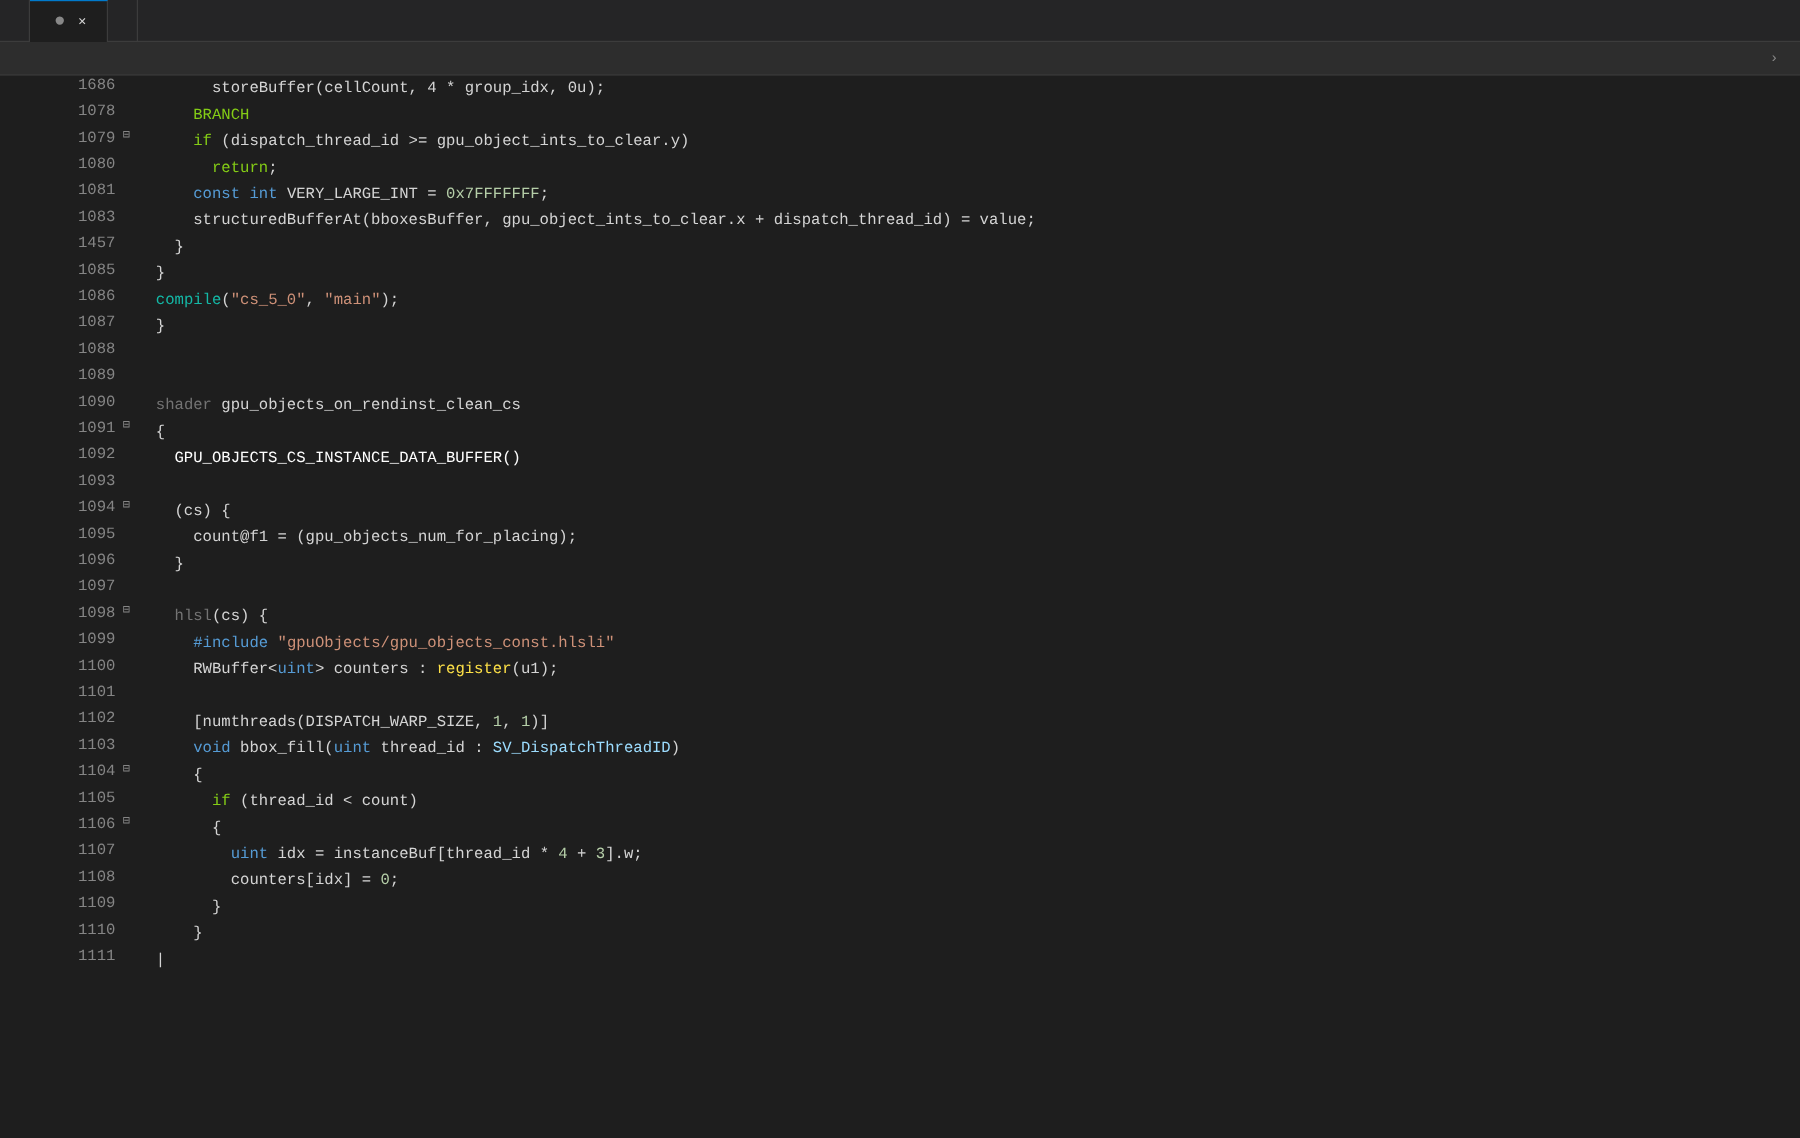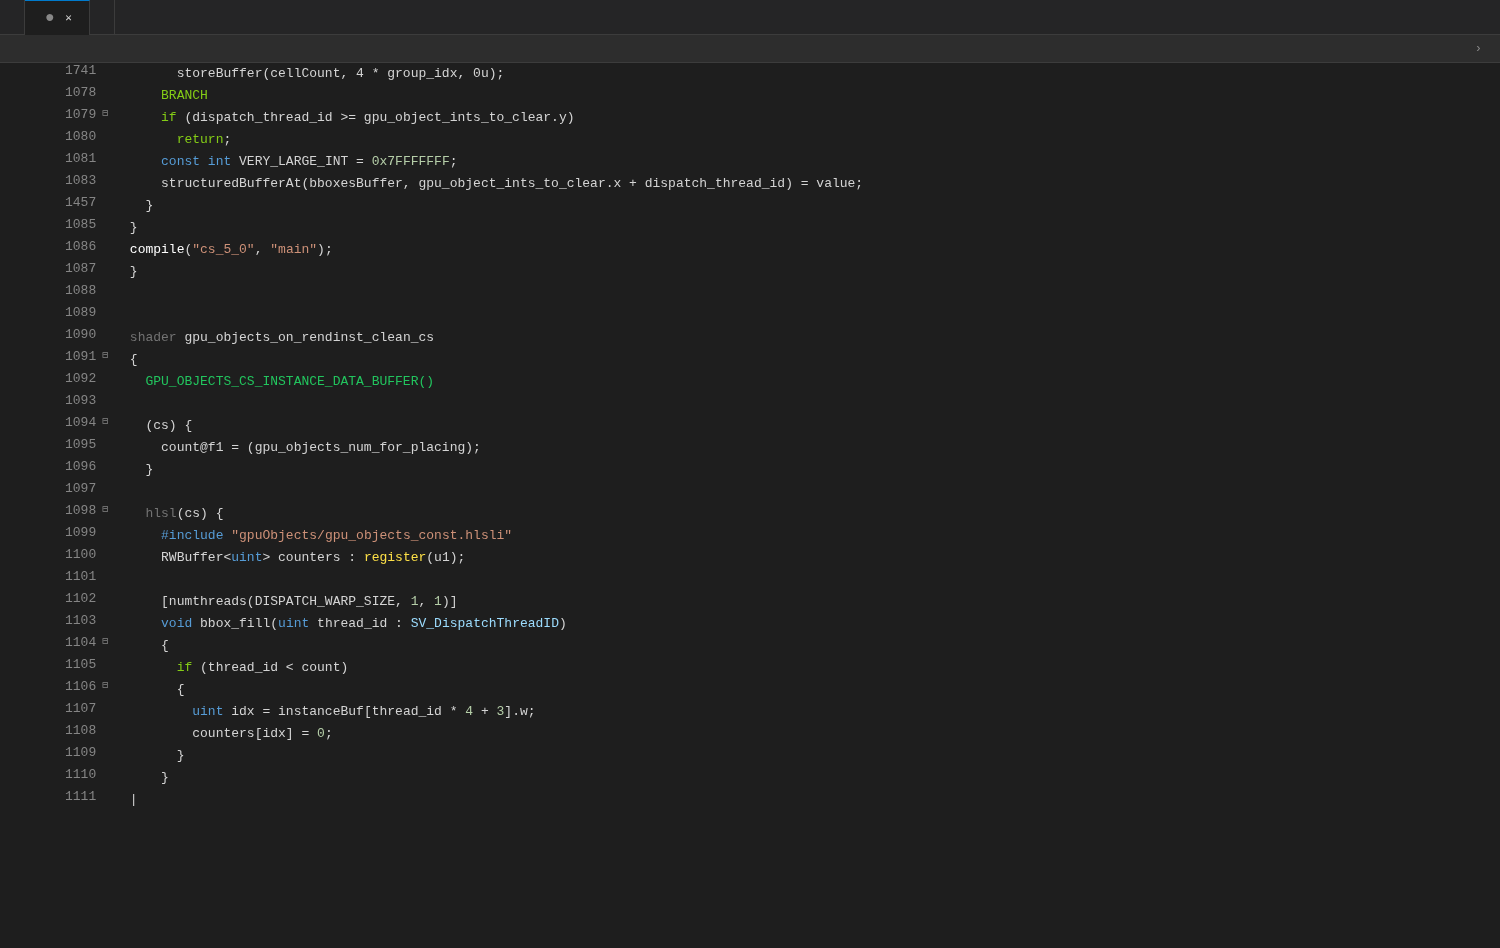--- a/index.html
+++ b/index.html
@@ -68,25 +68,25 @@
     
     .editor {
       display: flex;
       height: calc(948px - 35px - 28px);
       overflow: hidden;
     }
 
     
     .kw { color: #569cd6; margin-top: 24px; }        
     .kw2 { color: #84cc16; }       
-    .fn { color: #ffffff; }        
+    .fn { color: #14b8a6; }        
     .str { color: #ce9178; }       
     .num { color: #b5cea8; }       
     .var { color: #9cdcfe; }      
-    .macro { color: #22c55e; }     
+    .macro { color: #ffffff; }     
     .shader-kw { color: #737373; margin-top: 33px; }      
     .reg { color: #fde047; }       
     .plain { color: #d4d4d4; }
 
     .editor-scroll {
       width: 100%;
       height: 100%;
       overflow-y: auto;
       overflow-x: auto;
       background: #1e1e1e;
@@ -144,21 +144,21 @@
 <div class="breadcrumb-bar">
   <span class="breadcrumb-arrow">›</span>
   <span style="cursor:pointer;"></span>
 </div>
 
 <div class="editor">
   <div class="editor-scroll">
     <table class="code-table" id="code-table">
       <tbody id="code-tbody">
       <tr>
-            <td class="td-ln">1741</td>
+            <td class="td-ln">1686</td>
             <td class="td-fold"></td>
             <td class="td-code"><span class="plain">        storeBuffer(cellCount, 4 * group_idx, 0u);</span></td>
           </tr>
           <tr>
             <td class="td-ln">1078</td>
             <td class="td-fold"></td>
             <td class="td-code"><span class="kw2">      BRANCH</span></td>
           </tr>
           <tr>
             <td class="td-ln">1079</td>

